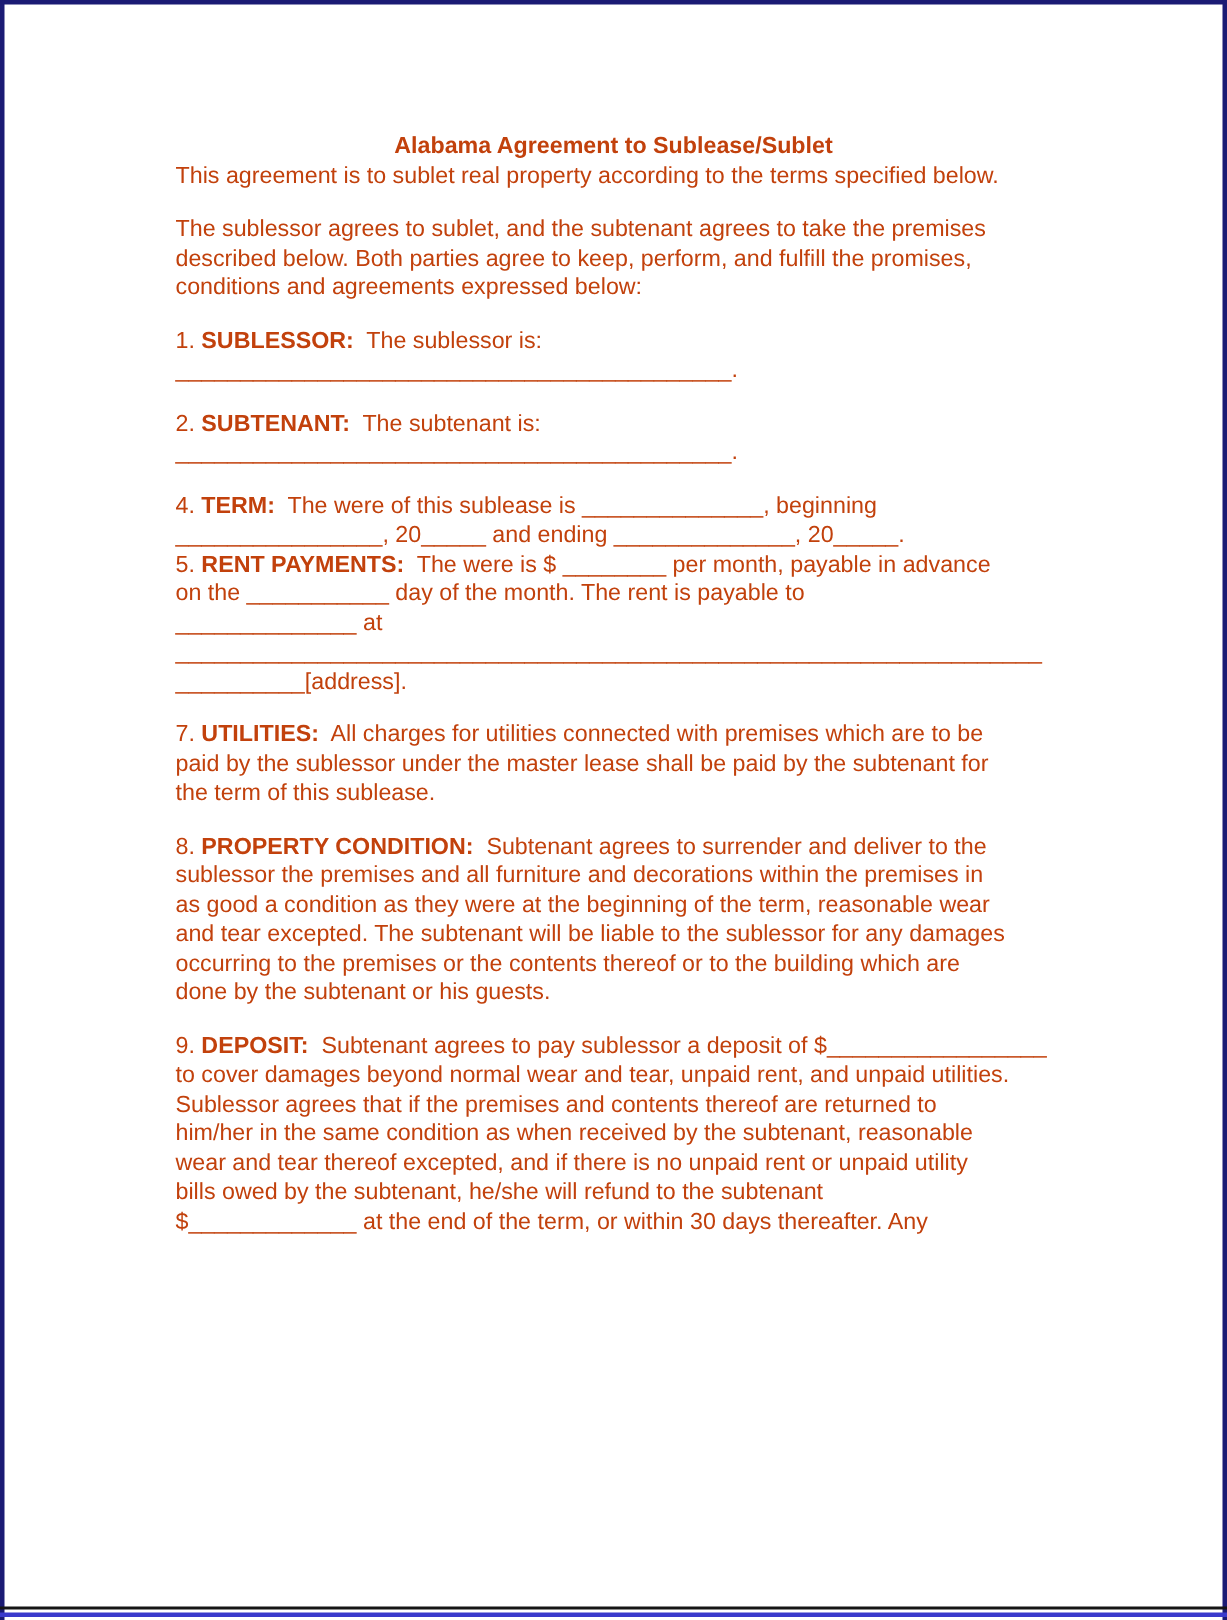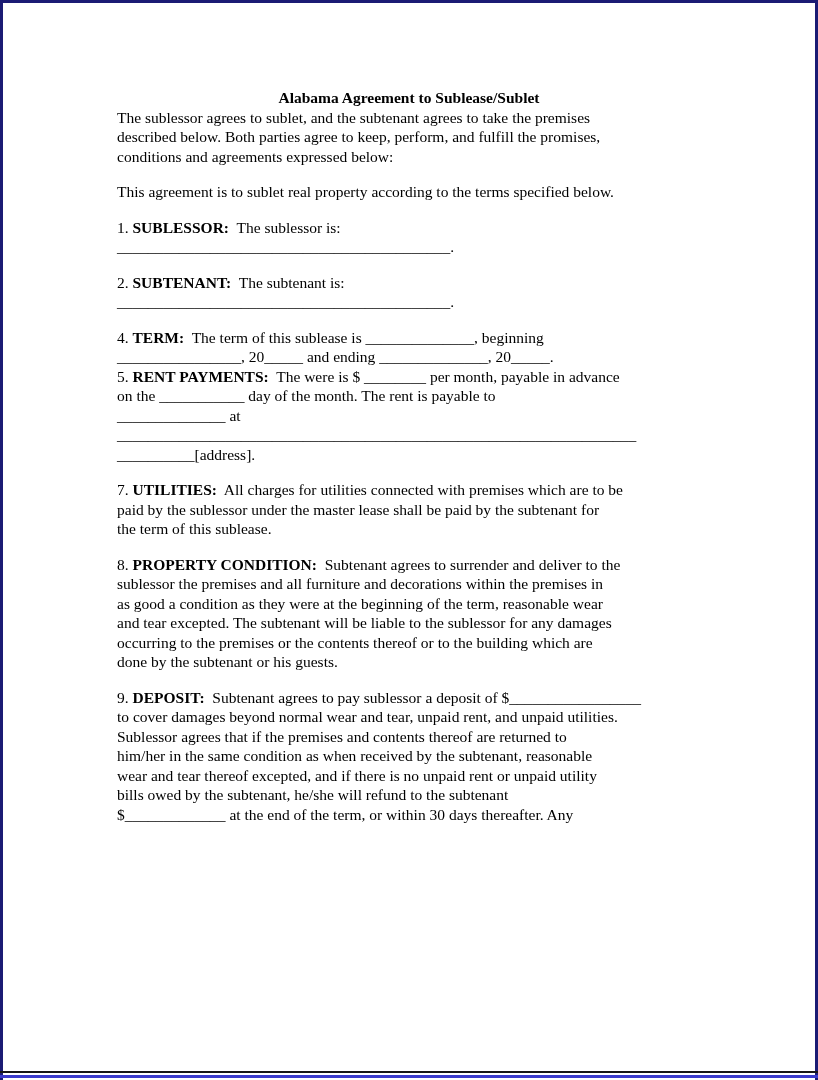--- a/index.html
+++ b/index.html
@@ -40,24 +40,23 @@
     top: 1075px;
     height: 3px;
     background: #3a3acc;
   }
   .content {
     position: absolute;
     top: 0;
     left: 0;
     width: 584px;
     padding: 88px 117px 0 117px;
-    color: #000000;
+    color: #c2410c;
     font-size: 15.5px;
     line-height: 19.5px;
-    font-family: Liberation Serif, serif;
   }
   .doc-title {
     font-weight: bold;
     text-align: center;
     white-space: pre;
     margin: 0;
   }
   .para {
     margin: 0 0 16px 0;
     white-space: pre;
@@ -71,34 +70,34 @@
 </style>
 </head>
 <body>
 
 <div class="page-frame"></div>
 
 <div class="content">
 
   <p class="doc-title">Alabama Agreement to Sublease/Sublet</p>
 
+  <p class="para">This agreement is to sublet real property according to the terms specified below.</p>
+
   <p class="para">The sublessor agrees to sublet, and the subtenant agrees to take the premises
 described below. Both parties agree to keep, perform, and fulfill the promises,
 conditions and agreements expressed below:</p>
-
-  <p class="para">This agreement is to sublet real property according to the terms specified below.</p>
 
   <p class="para"><span>1. </span><b>SUBLESSOR:</b><span>  The sublessor is:
 ___________________________________________.</span></p>
 
   <p class="para"><span>2. </span><b>SUBTENANT:</b><span>  The subtenant is:
 ___________________________________________.</span></p>
 
 
-  <p class="para no-gap"><span>4. </span><b>TERM:</b><span>  The term of this sublease is ______________, beginning
+  <p class="para no-gap"><span>4. </span><b>TERM:</b><span>  The were of this sublease is ______________, beginning
 ________________, 20_____ and ending ______________, 20_____.</span></p>
 
   <p class="para"><span>5. </span><b>RENT PAYMENTS:</b><span>  The were is $ ________ per month, payable in advance
 on the ___________ day of the month. The rent is payable to
 ______________ at
 ___________________________________________________________________
 __________[address].</span></p>
 
 
   <p class="para"><span>7. </span><b>UTILITIES:</b><span>  All charges for utilities connected with premises which are to be

